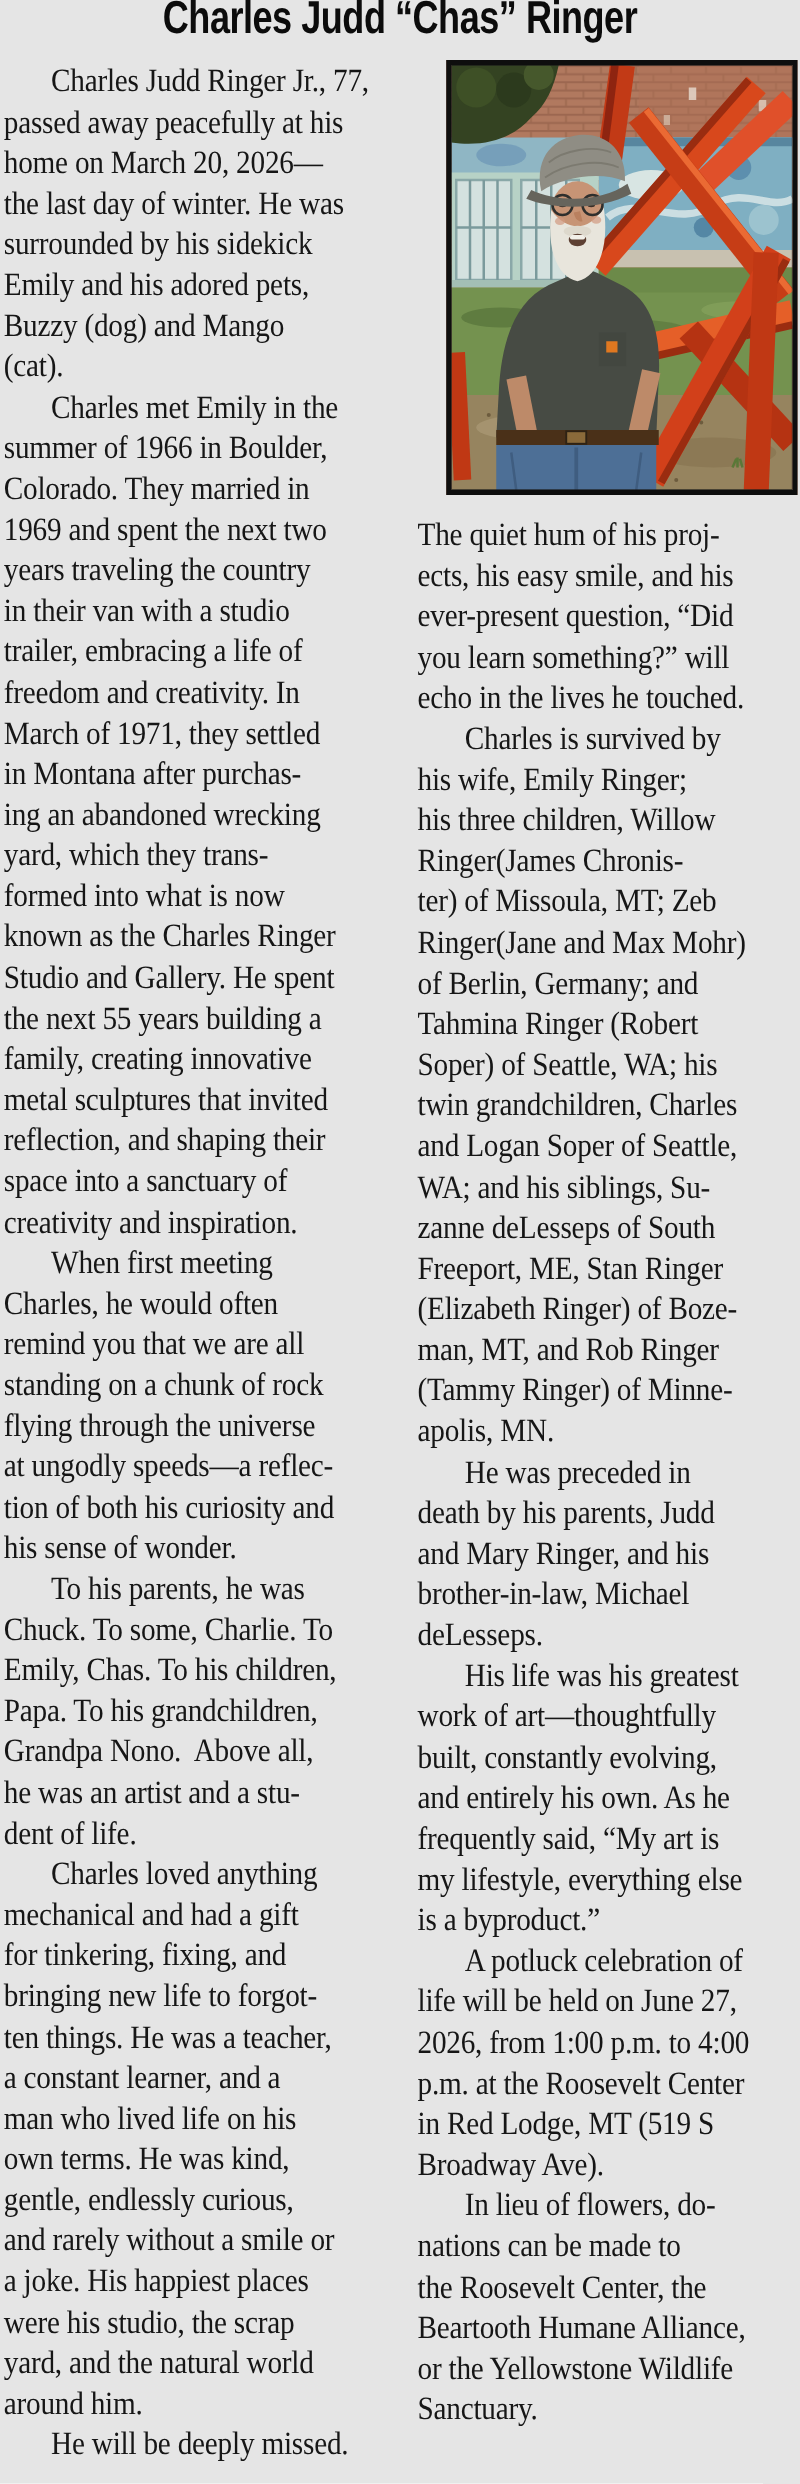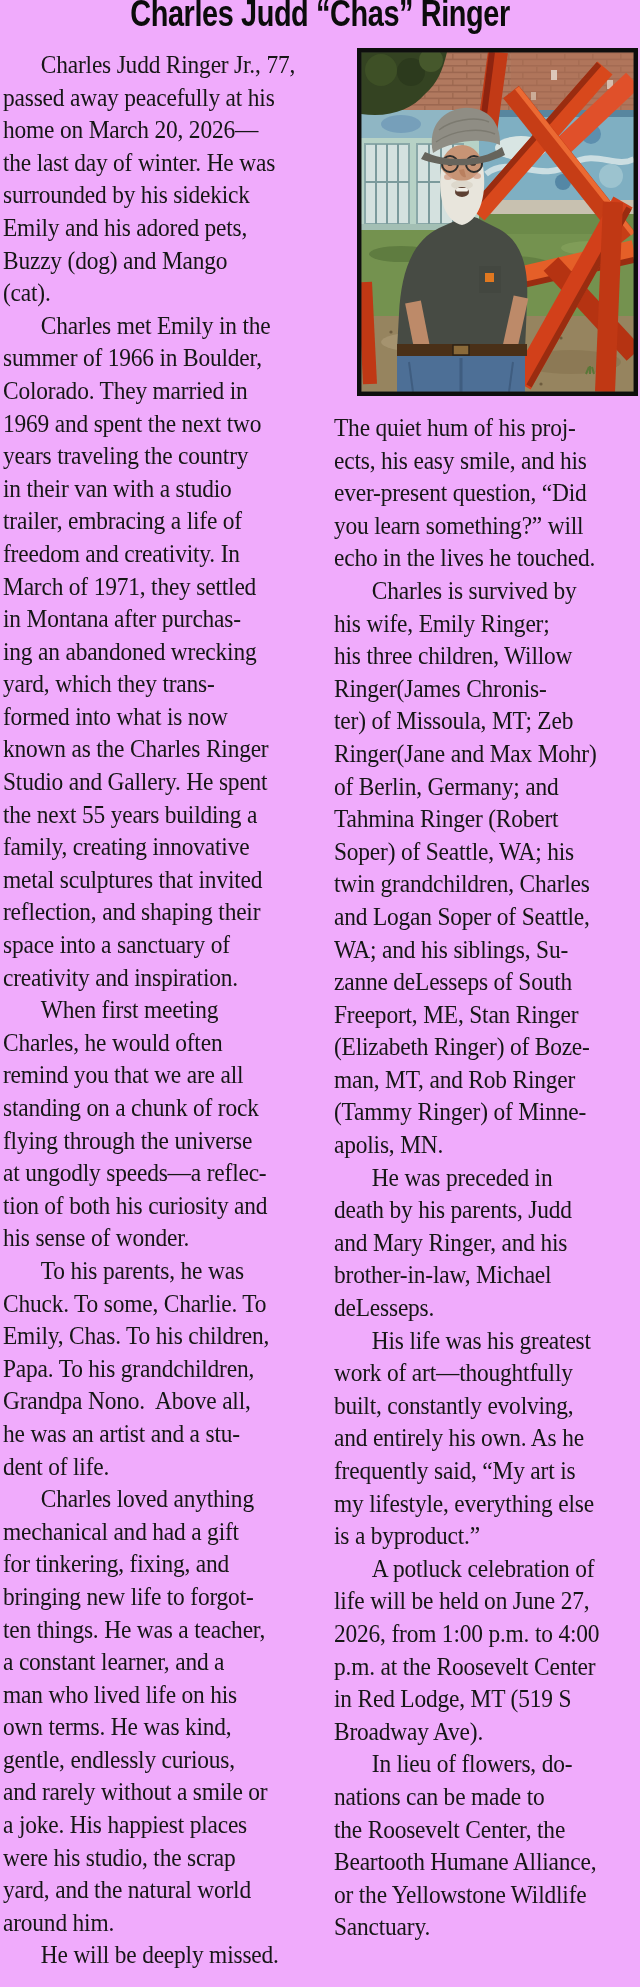--- a/index.html
+++ b/index.html
@@ -1,17 +1,17 @@
 <!DOCTYPE html>
 <html><head>
 <meta charset="utf-8">
 <style>
   html,body{margin:0;padding:0;background:#ffffff;}
   .page{
-    position:relative;width:640px;height:1987px;background:#f0abfc;
+    position:relative;width:640px;height:1987px;background:#e5e5e5;
     overflow:hidden;font-family:"Liberation Serif",serif;
   }
   .headline{
     position:absolute;top:-7px;left:0;width:640px;margin:0;
     text-align:center;
     font-family:"Liberation Sans",sans-serif;font-weight:700;font-size:37px;
     letter-spacing:-0.5px;color:#0c0c0c;
     transform:scaleX(0.78);transform-origin:50% 0;
     white-space:nowrap;
   }

